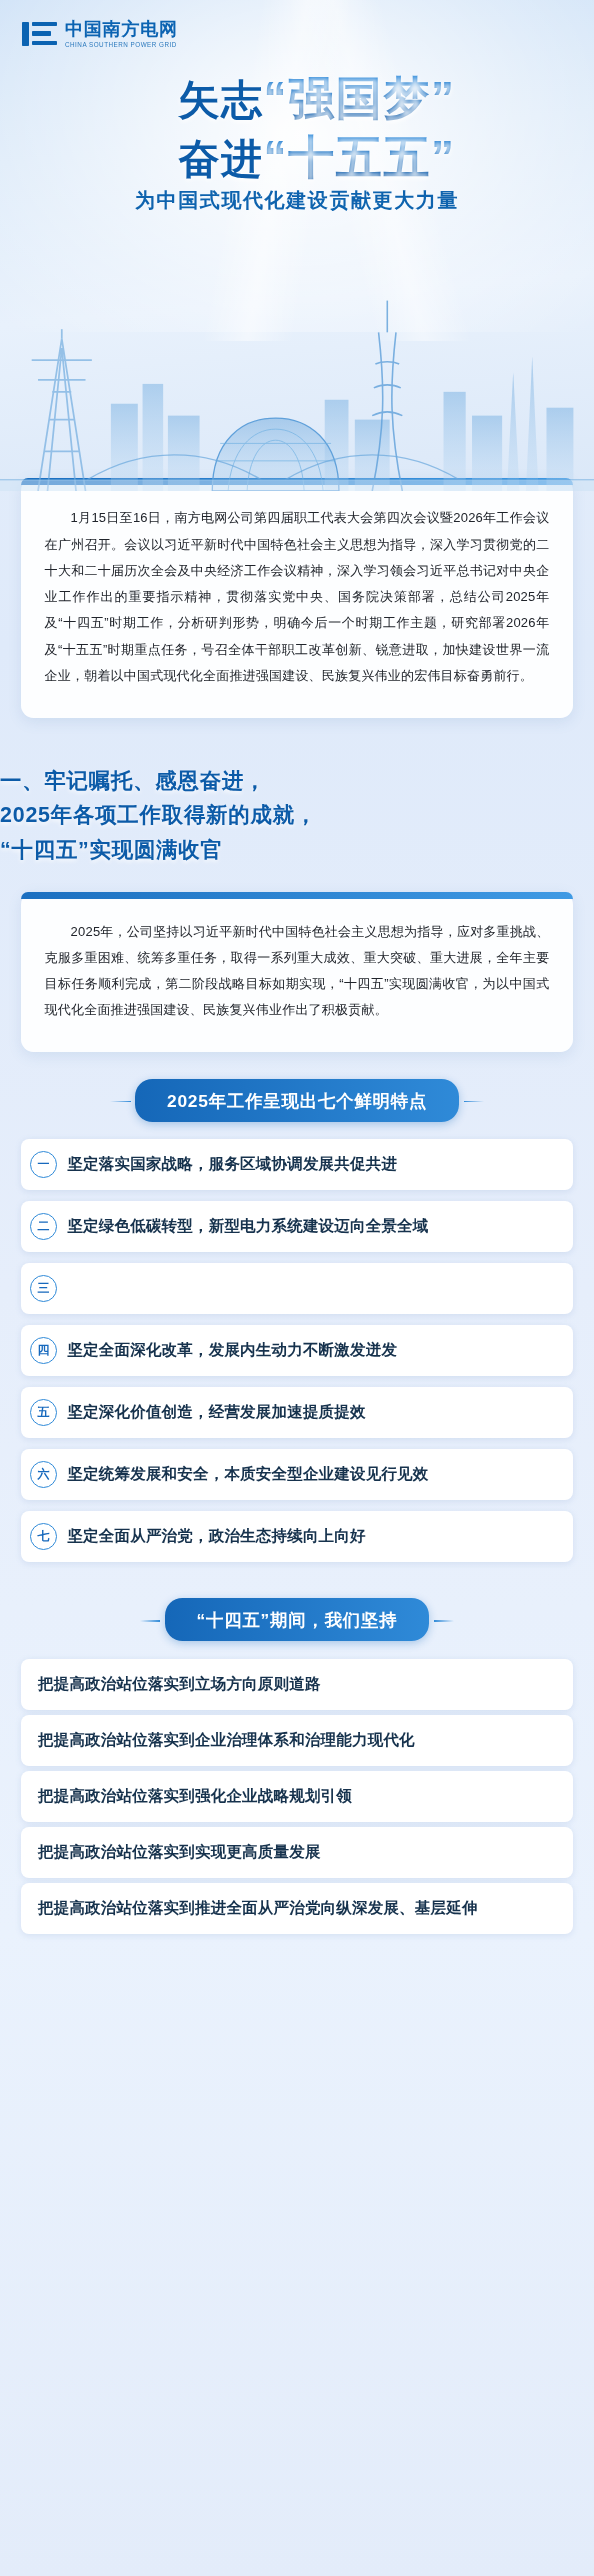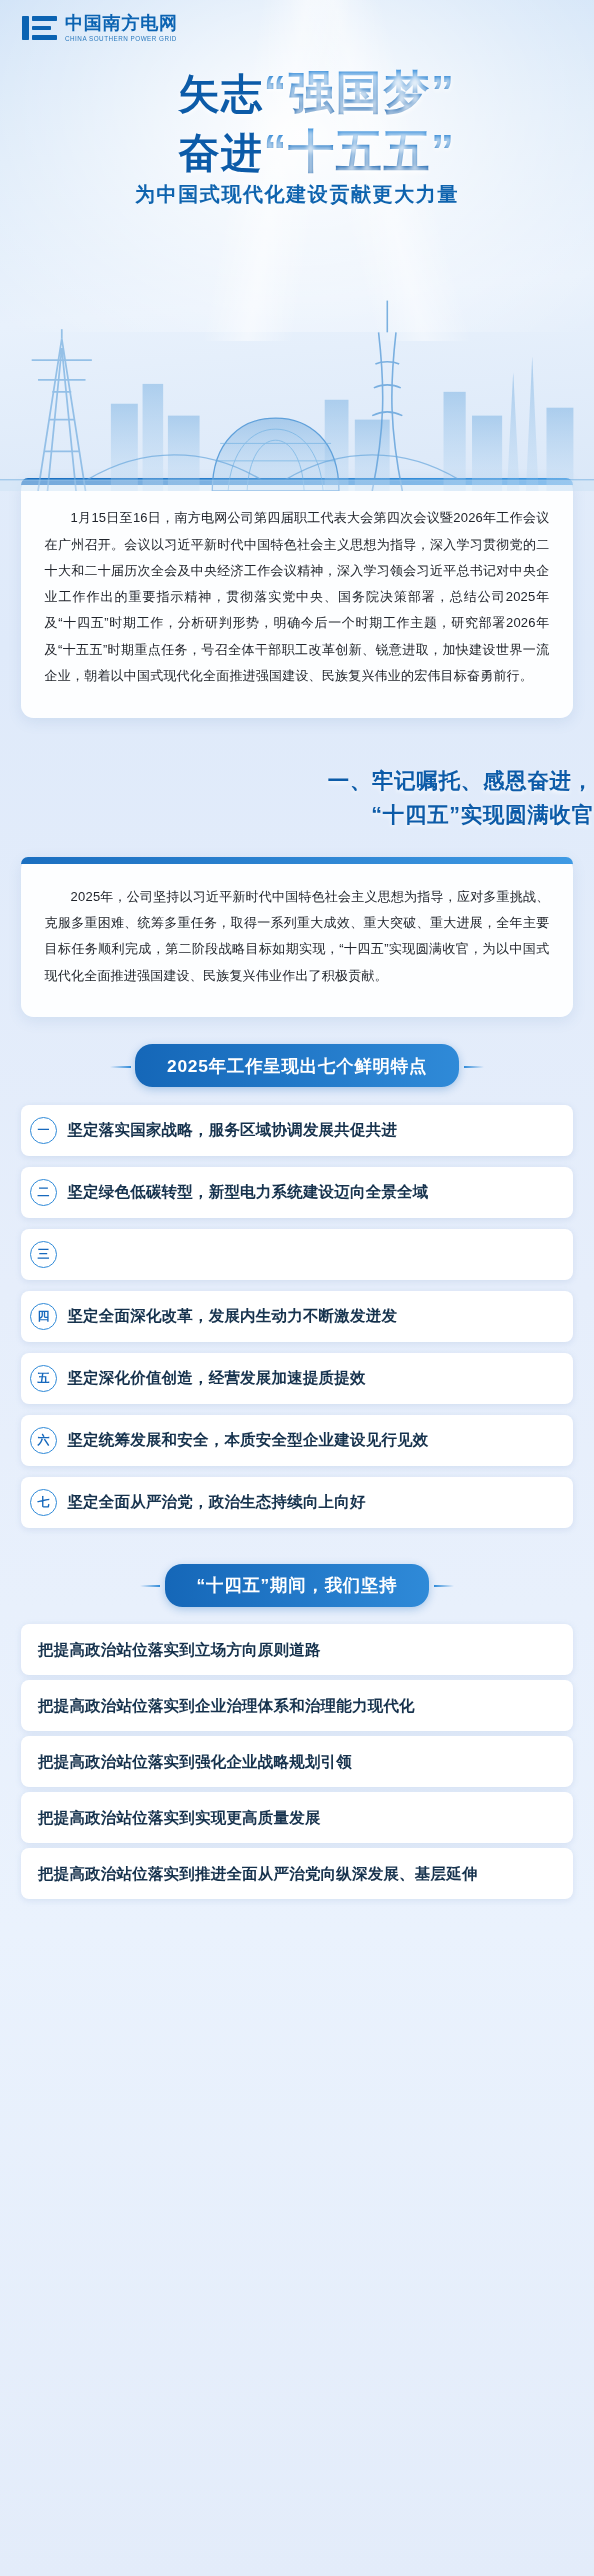--- a/index.html
+++ b/index.html
@@ -33,23 +33,22 @@
   .hero-rays {
     position: absolute;
     left: 0; top: 0; width: 594px; height: 341px;
     background:
       linear-gradient(100deg, rgba(255,255,255,0.0) 40%, rgba(255,255,255,0.5) 47%, rgba(255,255,255,0.0) 54%),
       linear-gradient(75deg, rgba(255,255,255,0.0) 55%, rgba(255,255,255,0.45) 62%, rgba(255,255,255,0.0) 69%);
     pointer-events: none;
   }
   .logo-bar {
     position: relative;
-    padding: 14px 0 0 22px;
+    padding: 20px 0 0 22px;
     display: flex;
-    align-items: center;
     gap: 8px;
     z-index: 5;
   }
   .logo-mark {
     width: 35px; height: 27px;
     position: relative;
     display: inline-block;
   }
   .logo-mark i {
     position: absolute;
@@ -129,21 +128,21 @@
     line-height: 2.02;
     color: #20242b;
     text-align: justify;
     text-indent: 2em;
     letter-spacing: 0.2px;
   }
 
   
   .section-heading {
     margin: 46px 0 24px 0;
-    text-align: right;
+    text-align: left;
     position: relative;
   }
   .sh-line {
     font-size: 21.4px;
     font-weight: bold;
     color: #0c5ba8;
     line-height: 1.62;
     letter-spacing: 0.8px;
     text-shadow: 0 1.6px 4px rgba(255,255,255,0.85);
   }
@@ -308,20 +307,21 @@
   </svg>
 </div>
 
 <div class="card" style="margin-top:-12.7px;">
   <div class="card-top-bar"></div>
   <p class="body-text">1月15日至16日，南方电网公司第四届职工代表大会第四次会议暨2026年工作会议在广州召开。会议以习近平新时代中国特色社会主义思想为指导，深入学习贯彻党的二十大和二十届历次全会及中央经济工作会议精神，深入学习领会习近平总书记对中央企业工作作出的重要指示精神，贯彻落实党中央、国务院决策部署，总结公司2025年及“十四五”时期工作，分析研判形势，明确今后一个时期工作主题，研究部署2026年及“十五五”时期重点任务，号召全体干部职工改革创新、锐意进取，加快建设世界一流企业，朝着以中国式现代化全面推进强国建设、民族复兴伟业的宏伟目标奋勇前行。</p>
 </div>
 
 <div class="section-heading">
   <div class="sh-line">一、牢记嘱托、感恩奋进，</div>
+  <div class="sh-line">2025年各项工作取得新的成就，</div>
   <div class="sh-line">“十四五”实现圆满收官</div>
 </div>
 
 <div class="card">
   <div class="card-top-bar"></div>
   <p class="body-text">2025年，公司坚持以习近平新时代中国特色社会主义思想为指导，应对多重挑战、克服多重困难、统筹多重任务，取得一系列重大成效、重大突破、重大进展，全年主要目标任务顺利完成，第二阶段战略目标如期实现，“十四五”实现圆满收官，为以中国式现代化全面推进强国建设、民族复兴伟业作出了积极贡献。</p>
 </div>
 
 <div class="pill-wrap">
   <div class="pill">2025年工作呈现出七个鲜明特点</div>

